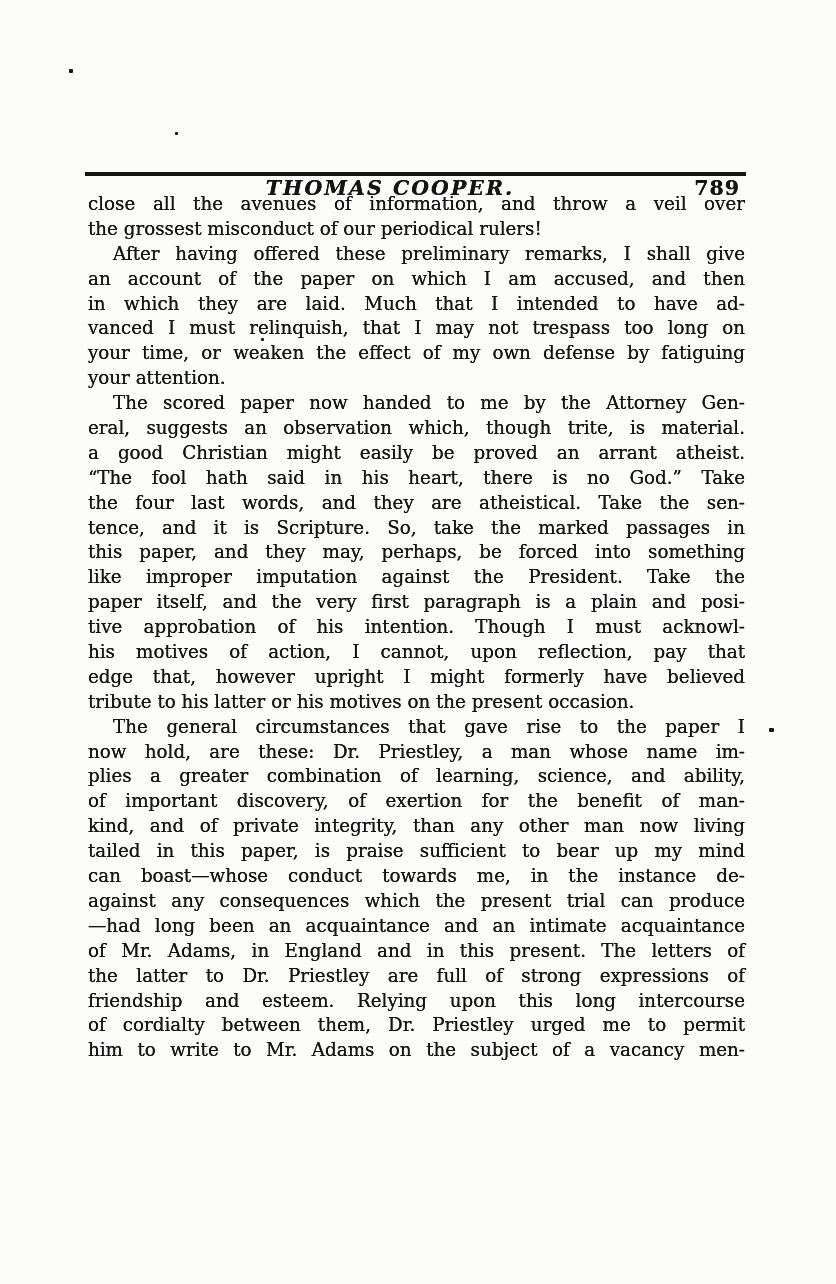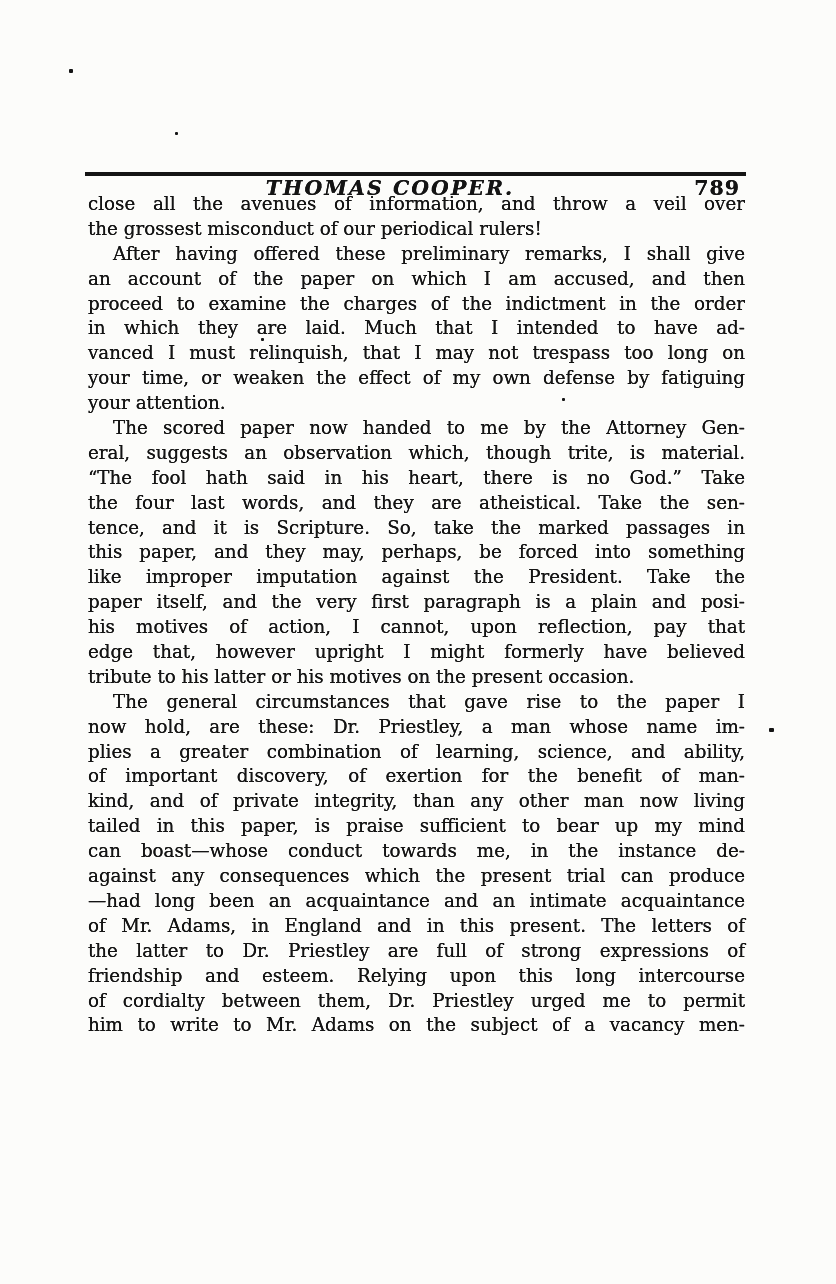--- a/index.html
+++ b/index.html
@@ -70,33 +70,34 @@
     <span class="page-number">789</span>
   </div>
 
   <div class="header-rule"></div>
 
   <div class="text-block" id="text-block">
       <div class="line">close all the avenues of information, and throw a veil over</div>
       <div class="line para-end">the grossest misconduct of our periodical rulers!</div>
       <div class="line indent">After having offered these preliminary remarks, I shall give</div>
       <div class="line">an account of the paper on which I am accused, and then</div>
-      <div class="line">proceed to examine the charges of the indictment in the order</div>
       <div class="line">in which they are laid. Much that I intended to have ad-</div>
       <div class="line">vanced I must relinquish, that I may not trespass too long on</div>
       <div class="line">your time, or weaken the effect of my own defense by fatiguing</div>
       <div class="line para-end">your attention.</div>
       <div class="line indent">The scored paper now handed to me by the Attorney Gen-</div>
       <div class="line">eral, suggests an observation which, though trite, is material.</div>
+      <div class="line">a good Christian might easily be proved an arrant atheist.</div>
       <div class="line">“The fool hath said in his heart, there is no God.” Take</div>
       <div class="line">the four last words, and they are atheistical. Take the sen-</div>
       <div class="line">tence, and it is Scripture. So, take the marked passages in</div>
       <div class="line">this paper, and they may, perhaps, be forced into something</div>
       <div class="line">like improper imputation against the President. Take the</div>
       <div class="line">paper itself, and the very first paragraph is a plain and posi-</div>
+      <div class="line">tive approbation of his intention. Though I must acknowl-</div>
       <div class="line">his motives of action, I cannot, upon reflection, pay that</div>
       <div class="line">edge that, however upright I might formerly have believed</div>
       <div class="line para-end">tribute to his latter or his motives on the present occasion.</div>
       <div class="line indent">The general circumstances that gave rise to the paper I</div>
       <div class="line">now hold, are these: Dr. Priestley, a man whose name im-</div>
       <div class="line">plies a greater combination of learning, science, and ability,</div>
       <div class="line">of important discovery, of exertion for the benefit of man-</div>
       <div class="line">kind, and of private integrity, than any other man now living</div>
       <div class="line">tailed in this paper, is praise sufficient to bear up my mind</div>
       <div class="line">can boast—whose conduct towards me, in the instance de-</div>

